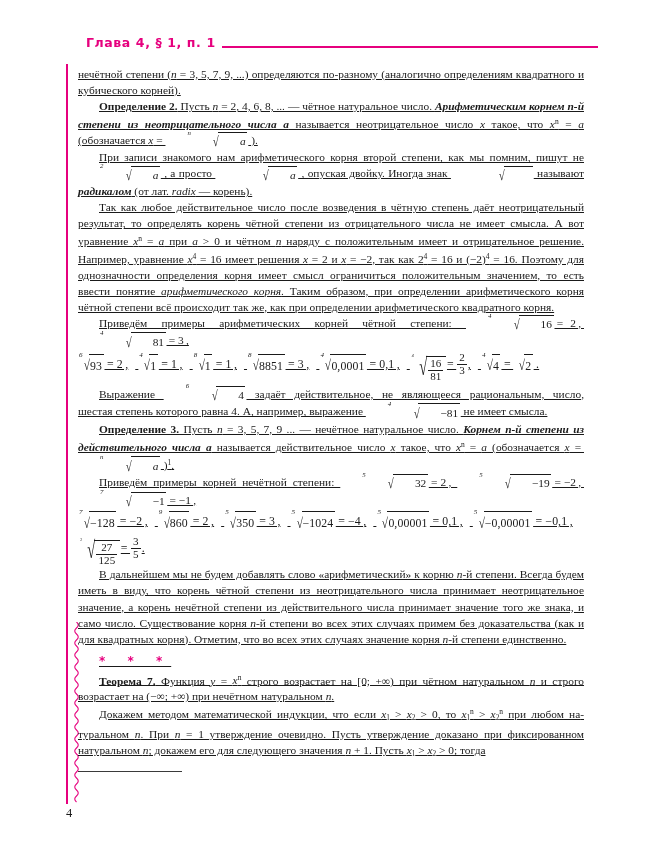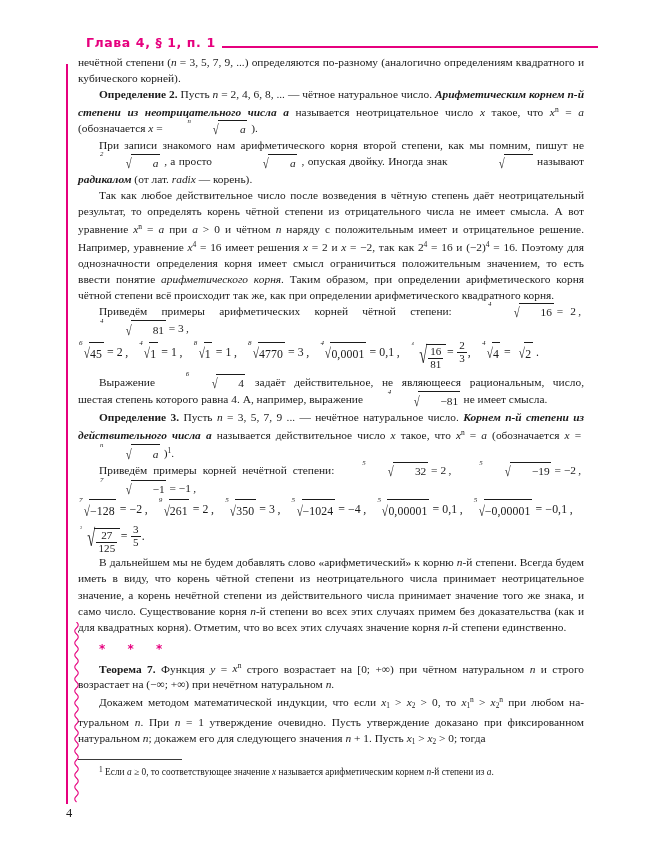--- a/index.html
+++ b/index.html
@@ -64,26 +64,27 @@
     width: 9px;
     height: 182px;
     overflow: hidden;
   }
   .margin-wave svg { display: block; }
 
   
   .column {
     position: absolute;
     left: 78px;
-    top: 54px;
+    top: 66px;
     width: 506px;
     font-size: 11.4px;
     line-height: 16.05px;
     text-align: justify;
     text-justify: inter-word;
+    text-decoration: underline;
   }
   .p {
     margin: 0;
     text-align: justify;
   }
   .p.indent { text-indent: 21px; }
   .b { font-weight: bold; }
   .i { font-style: italic; }
   .bi { font-weight: bold; font-style: italic; }
 
@@ -236,44 +237,44 @@
     <p class="p indent">При записи знакомого нам арифметического корня второй степени, как мы помним, пишут не <span class="rad"><span class="deg">2</span><span class="sign">√</span><span class="body"><span class="math">a</span></span></span>&nbsp;, а просто <span class="rad"><span class="sign">√</span><span class="body"><span class="math">a</span></span></span>&nbsp;, опуская двойку. Иногда знак <span class="rad"><span class="sign">√</span><span class="body">&nbsp;&nbsp;</span></span> называют <span class="bi">радикалом</span> (от лат. <span class="i">radix</span> — корень).</p>
 
     <p class="p indent">Так как любое действительное число после возведения в чётную степень даёт неотрицательный результат, то определять корень чётной степени из отрицательного числа не имеет смысла. А вот уравнение <span class="math">x<sup class="pwu">n</sup></span> = <span class="math">a</span> при <span class="math">a</span> &gt; 0 и чётном <span class="math">n</span> наряду с положительным имеет и отрицательное решение. Например, уравнение <span class="math">x<sup class="pwu">4</sup></span> = 16 имеет решения <span class="math">x</span> = 2 и <span class="math">x</span> = −2, так как 2<sup class="pwu">4</sup> = 16 и (−2)<sup class="pwu">4</sup> = 16. Поэтому для однозначности определения корня имеет смысл ограничиться положительным значением, то есть ввести понятие <span class="i">арифмети­ческого корня</span>. Таким образом, при определении арифметического корня чётной степени всё происходит так же, как при определении арифметического квадратного корня.</p>
 
     <p class="p indent">Приведём&nbsp; примеры&nbsp; арифметических&nbsp; корней&nbsp; чётной&nbsp; степени:&nbsp;
       <span class="rad"><span class="deg">4</span><span class="sign">√</span><span class="body">16</span></span> = 2 ,&nbsp;
       <span class="rad"><span class="deg">4</span><span class="sign">√</span><span class="body">81</span></span> = 3 ,
     </p>
 
     <p class="mathline">
-      <span class="rad"><span class="deg">6</span><span class="sign">√</span><span class="body">45</span></span> = 2 ,<span class="gap"></span>
+      <span class="rad"><span class="deg">6</span><span class="sign">√</span><span class="body">93</span></span> = 2 ,<span class="gap"></span>
       <span class="rad"><span class="deg">4</span><span class="sign">√</span><span class="body">1</span></span> = 1 ,<span class="gap"></span>
       <span class="rad"><span class="deg">8</span><span class="sign">√</span><span class="body">1</span></span> = 1 ,<span class="gap"></span>
-      <span class="rad"><span class="deg">8</span><span class="sign">√</span><span class="body">4770</span></span> = 3 ,<span class="gap"></span>
+      <span class="rad"><span class="deg">8</span><span class="sign">√</span><span class="body">8851</span></span> = 3 ,<span class="gap"></span>
       <span class="rad"><span class="deg">4</span><span class="sign">√</span><span class="body">0,0001</span></span> = 0,1 ,<span class="gap"></span>
       <span class="rad tall"><span class="deg">4</span><span class="sign">√</span><span class="body"><span class="frac"><span class="num">16</span><span class="den">81</span></span></span></span>= <span class="frac"><span class="num">2</span><span class="den">3</span></span>,<span class="gap"></span>
       <span class="rad"><span class="deg">4</span><span class="sign">√</span><span class="body">4</span></span> = <span class="rad"><span class="sign">√</span><span class="body">2</span></span> .
     </p>
 
     <div class="spacer-sm"></div>
 
     <p class="p indent">Выражение&nbsp; <span class="rad"><span class="deg">6</span><span class="sign">√</span><span class="body">4</span></span>&nbsp; задаёт&nbsp; действительное,&nbsp; не&nbsp; являющееся&nbsp; рациональным,&nbsp; число, шестая степень которого равна 4. А, например, выражение <span class="rad"><span class="deg">4</span><span class="sign">√</span><span class="body">−81</span></span> не имеет смысла.</p>
 
     <p class="p indent"><span class="b">Определение 3.</span> Пусть <span class="math">n</span> = 3, 5, 7, 9 ... — нечётное натуральное число. <span class="bi">Корнем n-й степени из действительного числа a</span> называется действительное число <span class="math">x</span> такое, что <span class="math">x<sup class="pwu">n</sup></span> = <span class="math">a</span> (обозначается <span class="math">x</span> =&nbsp;<span class="rad"><span class="deg">n</span><span class="sign">√</span><span class="body"><span class="math">a</span></span></span>&nbsp;)<sup class="pwu">1</sup>.</p>
 
     <p class="p indent">Приведём&nbsp; примеры&nbsp; корней&nbsp; нечётной&nbsp; степени:&nbsp;
       <span class="rad"><span class="deg">5</span><span class="sign">√</span><span class="body">32</span></span> = 2 ,&nbsp;
       <span class="rad"><span class="deg">5</span><span class="sign">√</span><span class="body">−19</span></span> = −2 ,&nbsp;
       <span class="rad"><span class="deg">7</span><span class="sign">√</span><span class="body">−1</span></span> = −1 ,
     </p>
 
     <p class="mathline">
       <span class="rad"><span class="deg">7</span><span class="sign">√</span><span class="body">−128</span></span> = −2 ,<span class="gap"></span>
-      <span class="rad"><span class="deg">9</span><span class="sign">√</span><span class="body">261</span></span> = 2 ,<span class="gap"></span>
+      <span class="rad"><span class="deg">9</span><span class="sign">√</span><span class="body">860</span></span> = 2 ,<span class="gap"></span>
       <span class="rad"><span class="deg">5</span><span class="sign">√</span><span class="body">350</span></span> = 3 ,<span class="gap"></span>
       <span class="rad"><span class="deg">5</span><span class="sign">√</span><span class="body">−1024</span></span> = −4 ,<span class="gap"></span>
       <span class="rad"><span class="deg">5</span><span class="sign">√</span><span class="body">0,00001</span></span> = 0,1 ,<span class="gap"></span>
       <span class="rad"><span class="deg">5</span><span class="sign">√</span><span class="body">−0,00001</span></span> = −0,1 ,
     </p>
 
     <p class="mathline">
       <span class="rad tall"><span class="deg">3</span><span class="sign">√</span><span class="body"><span class="frac"><span class="num">27</span><span class="den">125</span></span></span></span>= <span class="frac"><span class="num">3</span><span class="den">5</span></span>.
     </p>
 
@@ -282,19 +283,18 @@
     <div class="stars">* * *</div>
 
 
     <p class="p indent"><span class="b">Теорема 7.</span> Функция <span class="math">y</span> = <span class="math">x<sup class="pwu">n</sup></span> строго возрастает на [0; +∞) при чётном натуральном <span class="math">n</span> и строго возрастает на (−∞; +∞) при нечётном натуральном <span class="math">n</span>.</p>
 
 
     <p class="p indent">Докажем методом математической индукции, что если <span class="math">x<sub class="idx">1</sub></span> &gt; <span class="math">x<sub class="idx">2</sub></span> &gt; 0, то <span class="math">x<sub class="idx">1</sub><sup class="pwu">n</sup></span> &gt; <span class="math">x<sub class="idx">2</sub><sup class="pwu">n</sup></span> при любом на­туральном <span class="math">n</span>. При <span class="math">n</span> = 1 утверждение очевидно. Пусть утверждение доказано при фиксирован­ном натуральном <span class="math">n</span>; докажем его для следующего значения <span class="math">n</span> + 1. Пусть <span class="math">x<sub class="idx">1</sub></span> &gt; <span class="math">x<sub class="idx">2</sub></span> &gt; 0; тогда</p>
 
     <div class="footnote-rule"></div>
 
-    <p class="footnote"><sup class="fn">1</sup> Если <span class="math">a</span> ≥ 0, то соответствующее значение <span class="math">x</span> называется арифметическим корнем <span class="math">n</span>-й степени из <span class="math">a</span>.</p>
 
   </div>
 
   <div class="folio">4</div>
 
 </div>
 
 </body></html>

